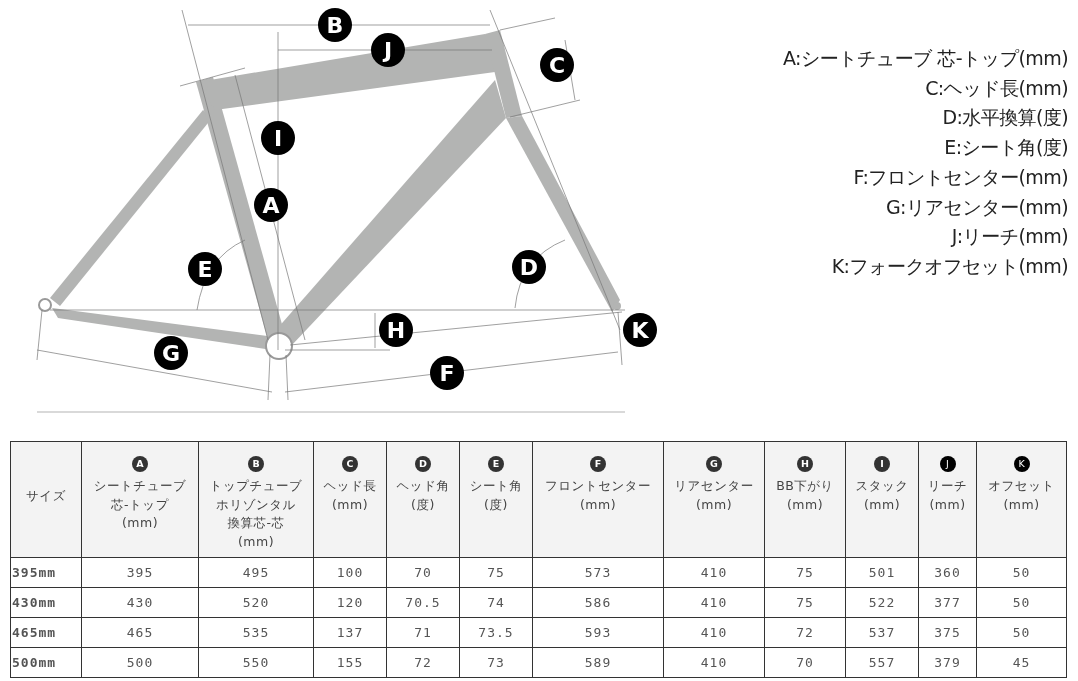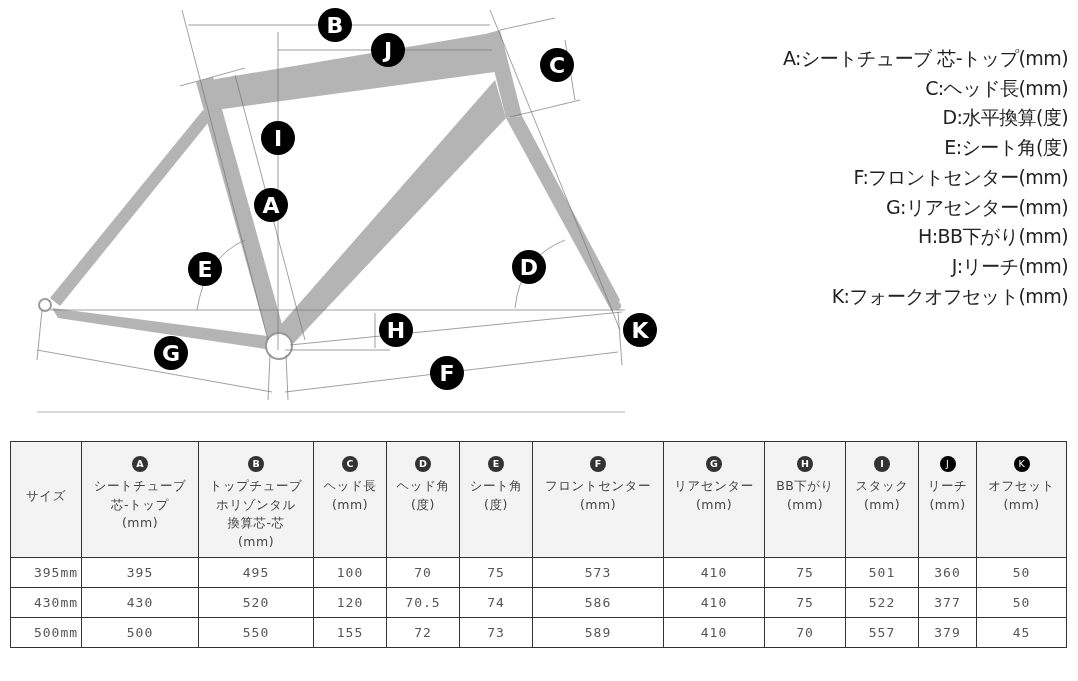--- a/index.html
+++ b/index.html
@@ -14,21 +14,21 @@
                 border-collapse:collapse; table-layout:fixed;
                 font-family:"DejaVu Sans Mono", monospace; }
   #spec-table th, #spec-table td { border:1.5px solid #333; text-align:center;
                 color:#444; font-weight:normal; }
   #spec-table th { background:#f3f3f3; font-family:"DejaVu Sans", sans-serif;
                 font-size:12.5px; line-height:18.5px; vertical-align:top;
                 padding:12px 2px 6px 2px; height:94px; box-sizing:border-box; }
   #spec-table th.size-head { vertical-align:middle; padding-top:0; }
   #spec-table th .hdr { display:block; letter-spacing:0.5px; }
   #spec-table td { font-size:13px; height:29px; padding:0; letter-spacing:1px; color:#555; }
-  #spec-table td.size-cell { text-align:center; padding-left:20px; }
+  #spec-table td.size-cell { text-align:left; padding-left:1px;font-weight:bold; }
   .badge { display:inline-block; width:16px; height:16px; border-radius:50%;
            background:#333; color:#fff; font-size:9.5px; line-height:16px;
            font-weight:bold; font-family:"DejaVu Sans", sans-serif; margin-bottom:5px; }
   .badge.black { background:#000; font-weight:normal; }
 </style>
 </head>
 <body>
 
 <svg id="diagram" viewBox="0 0 700 420" xmlns="http://www.w3.org/2000/svg">
   <g fill="#b3b4b3" stroke="none">
@@ -125,21 +125,20 @@
     </g>
 </svg>
 
 <div id="legend">
   <div>A:シートチューブ 芯-トップ(mm)</div>
   <div>C:ヘッド長(mm)</div>
   <div>D:水平換算(度)</div>
   <div>E:シート角(度)</div>
   <div>F:フロントセンター(mm)</div>
   <div>G:リアセンター(mm)</div>
-  <div>H:BB下がり(mm)</div>
   <div>J:リーチ(mm)</div>
   <div>K:フォークオフセット(mm)</div>
 </div>
 
 <table id="spec-table">
   <colgroup>
     <col style="width:71px">
       <col style="width:117px">
       <col style="width:115px">
       <col style="width:73px">
@@ -193,20 +192,34 @@
         <td>70.5</td>
         <td>74</td>
         <td>586</td>
         <td>410</td>
         <td>75</td>
         <td>522</td>
         <td>377</td>
         <td>50</td>
       </tr>
       <tr>
+        <td class="size-cell">465mm</td>
+        <td>465</td>
+        <td>535</td>
+        <td>137</td>
+        <td>71</td>
+        <td>73.5</td>
+        <td>593</td>
+        <td>410</td>
+        <td>72</td>
+        <td>537</td>
+        <td>375</td>
+        <td>50</td>
+      </tr>
+      <tr>
         <td class="size-cell">500mm</td>
         <td>500</td>
         <td>550</td>
         <td>155</td>
         <td>72</td>
         <td>73</td>
         <td>589</td>
         <td>410</td>
         <td>70</td>
         <td>557</td>

